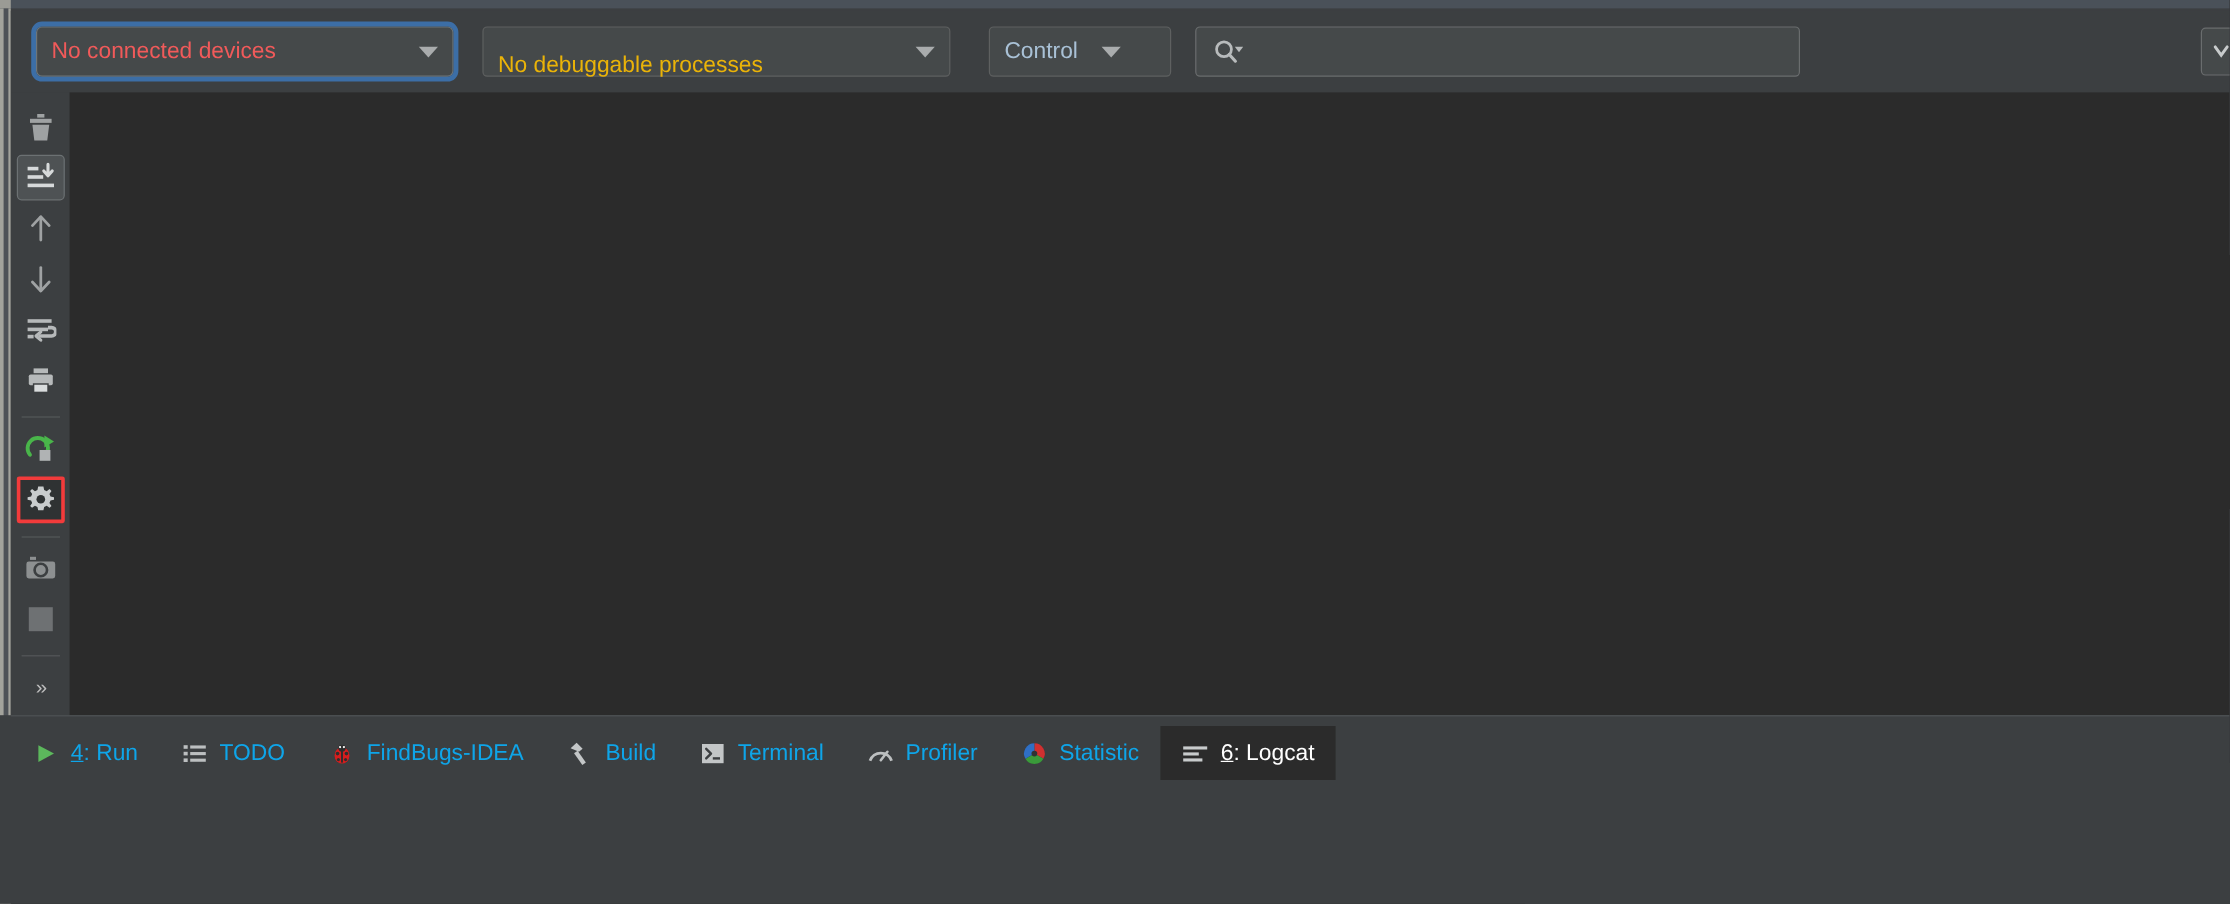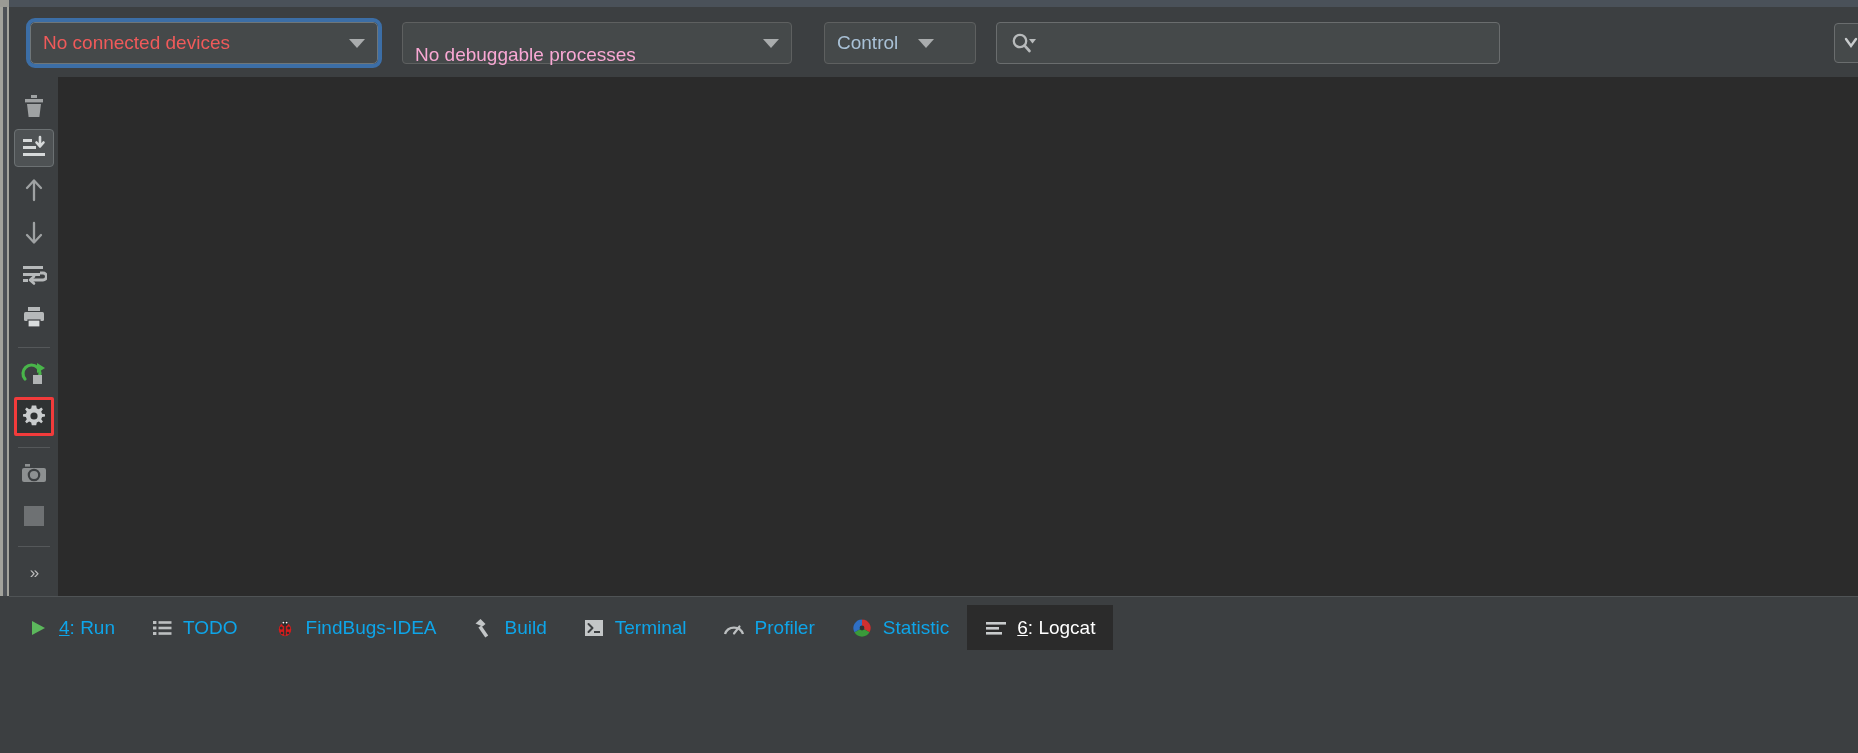--- a/index.html
+++ b/index.html
@@ -75,21 +75,21 @@
   }
   .combo.focused {
     outline: 4px solid #3c6ea6;
     outline-offset: 0px;
     border-color: #6e7679;
     border-radius: 5px;
   }
   .combo-devices { width: 348px; margin-left: 10px; }
   .combo-devices .combo-label { color: #f05a5a; }
   .combo-processes { width: 390px; margin-left: 24px; }
-  .combo-processes .combo-label { color: #f9a8d4; margin-top: 24px; }
+  .combo-processes .combo-label { color: #eab308; margin-top: 24px; }
   .combo-level { width: 152px; margin-left: 32px; }
   .combo-level .combo-label { color: #a9c1d6; }
   .combo-level .caret { margin-left: 20px; }
 
   .searchbox {
     width: 504px; height: 42px;
     margin-left: 20px;
     background: #45494a;
     border: 1px solid #6a6d6e;
     border-radius: 4px;

